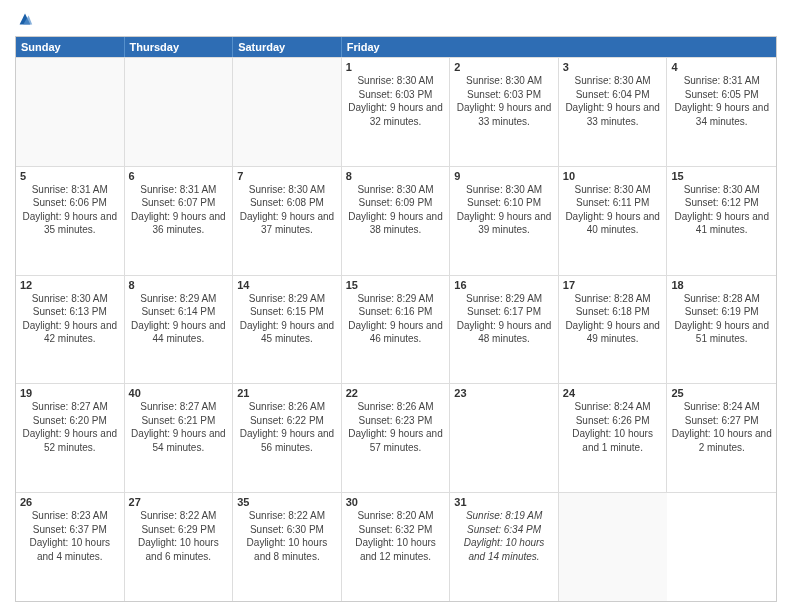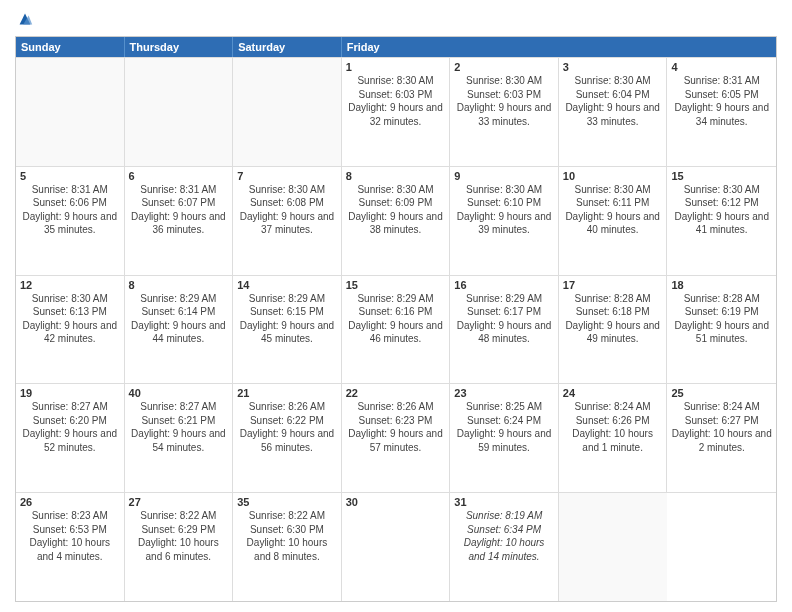--- a/index.html
+++ b/index.html
@@ -276,58 +276,58 @@
 Daylight: 9 hours and 56 minutes.</div>
           </div>
           <div class="cal-cell">
             <span class="day-num">22</span>
             <div class="cell-text" style="white-space: pre-line;">Sunrise: 8:26 AM
 Sunset: 6:23 PM
 Daylight: 9 hours and 57 minutes.</div>
           </div>
           <div class="cal-cell">
             <span class="day-num">23</span>
-            <div class="cell-text" style="white-space: pre-line;">Sunrise: 8:25 AM
-Sunset: 6:24 PM
-Daylight: 9 hours and 59 minutes.</div>
           </div>
           <div class="cal-cell">
             <span class="day-num">24</span>
             <div class="cell-text" style="white-space: pre-line;">Sunrise: 8:24 AM
 Sunset: 6:26 PM
 Daylight: 10 hours and 1 minute.</div>
           </div>
           <div class="cal-cell">
             <span class="day-num">25</span>
             <div class="cell-text" style="white-space: pre-line;">Sunrise: 8:24 AM
 Sunset: 6:27 PM
 Daylight: 10 hours and 2 minutes.</div>
           </div>
         </div>
         <div class="cal-row">
           <div class="cal-cell">
             <span class="day-num">26</span>
             <div class="cell-text" style="white-space: pre-line;">Sunrise: 8:23 AM
-Sunset: 6:53 PM
+Sunset: 6:37 PM
 Daylight: 10 hours and 4 minutes.</div>
           </div>
           <div class="cal-cell">
             <span class="day-num">27</span>
             <div class="cell-text" style="white-space: pre-line;">Sunrise: 8:22 AM
 Sunset: 6:29 PM
 Daylight: 10 hours and 6 minutes.</div>
           </div>
           <div class="cal-cell">
             <span class="day-num">35</span>
             <div class="cell-text" style="white-space: pre-line;">Sunrise: 8:22 AM
 Sunset: 6:30 PM
 Daylight: 10 hours and 8 minutes.</div>
           </div>
           <div class="cal-cell">
             <span class="day-num">30</span>
+            <div class="cell-text" style="white-space: pre-line;">Sunrise: 8:20 AM
+Sunset: 6:32 PM
+Daylight: 10 hours and 12 minutes.</div>
           </div>
           <div class="cal-cell">
             <span class="day-num">31</span>
             <div class="cell-text" style="white-space: pre-line; font-style: italic;">Sunrise: 8:19 AM
 Sunset: 6:34 PM
 Daylight: 10 hours and 14 minutes.</div>
           </div>
           <div class="cal-cell empty"></div>
         </div>
       </div>

